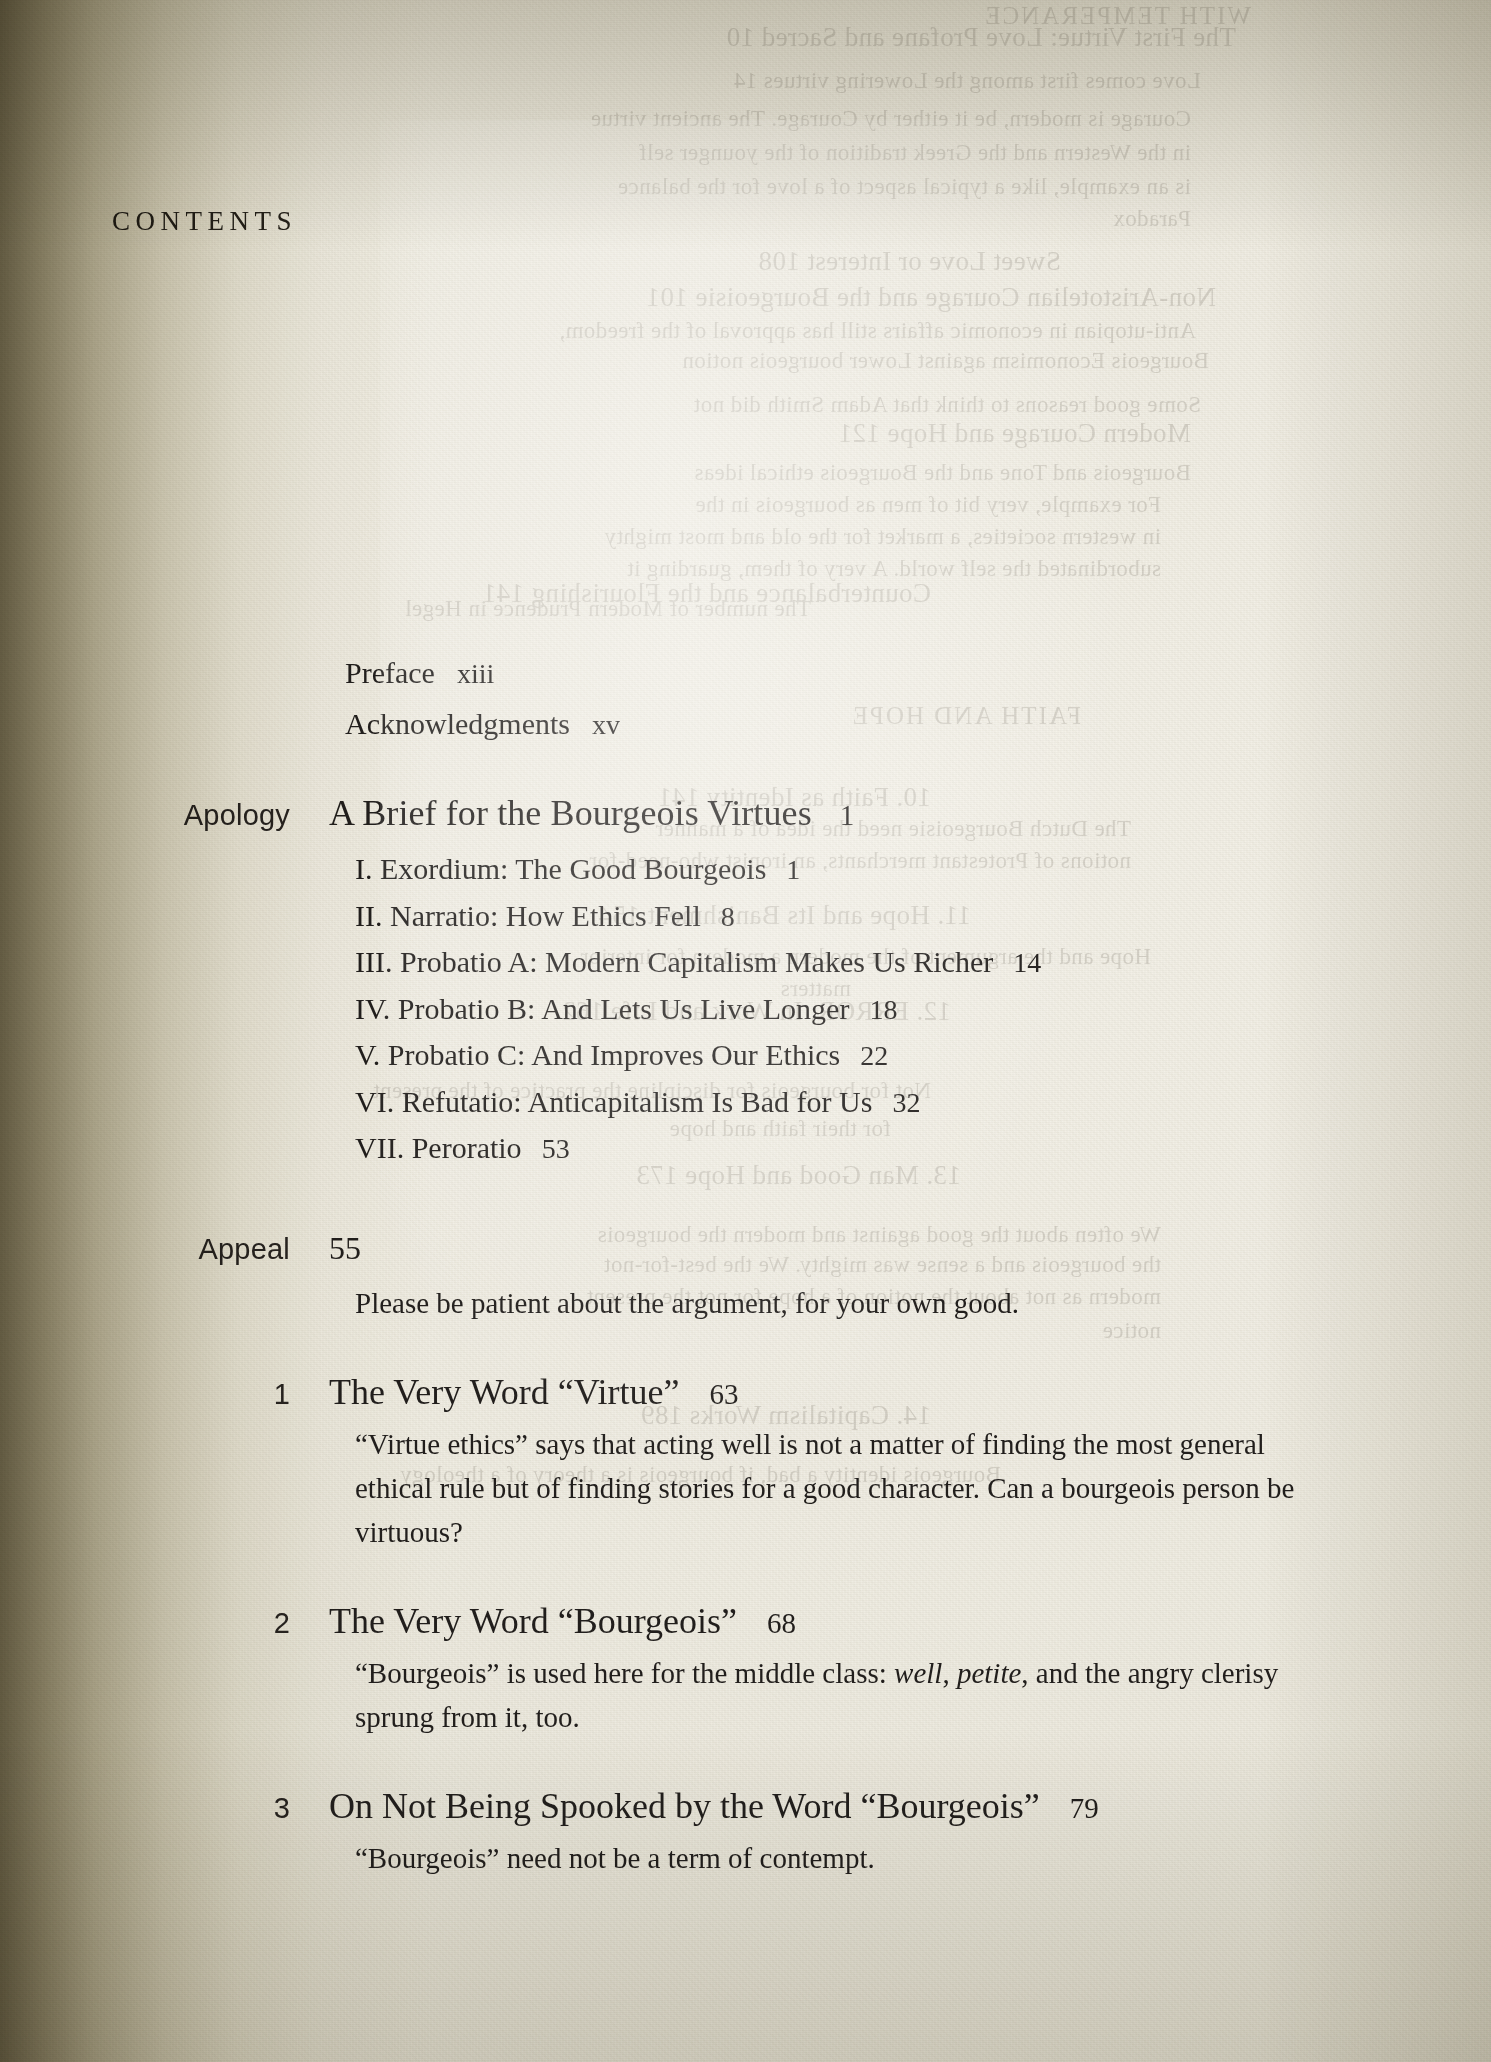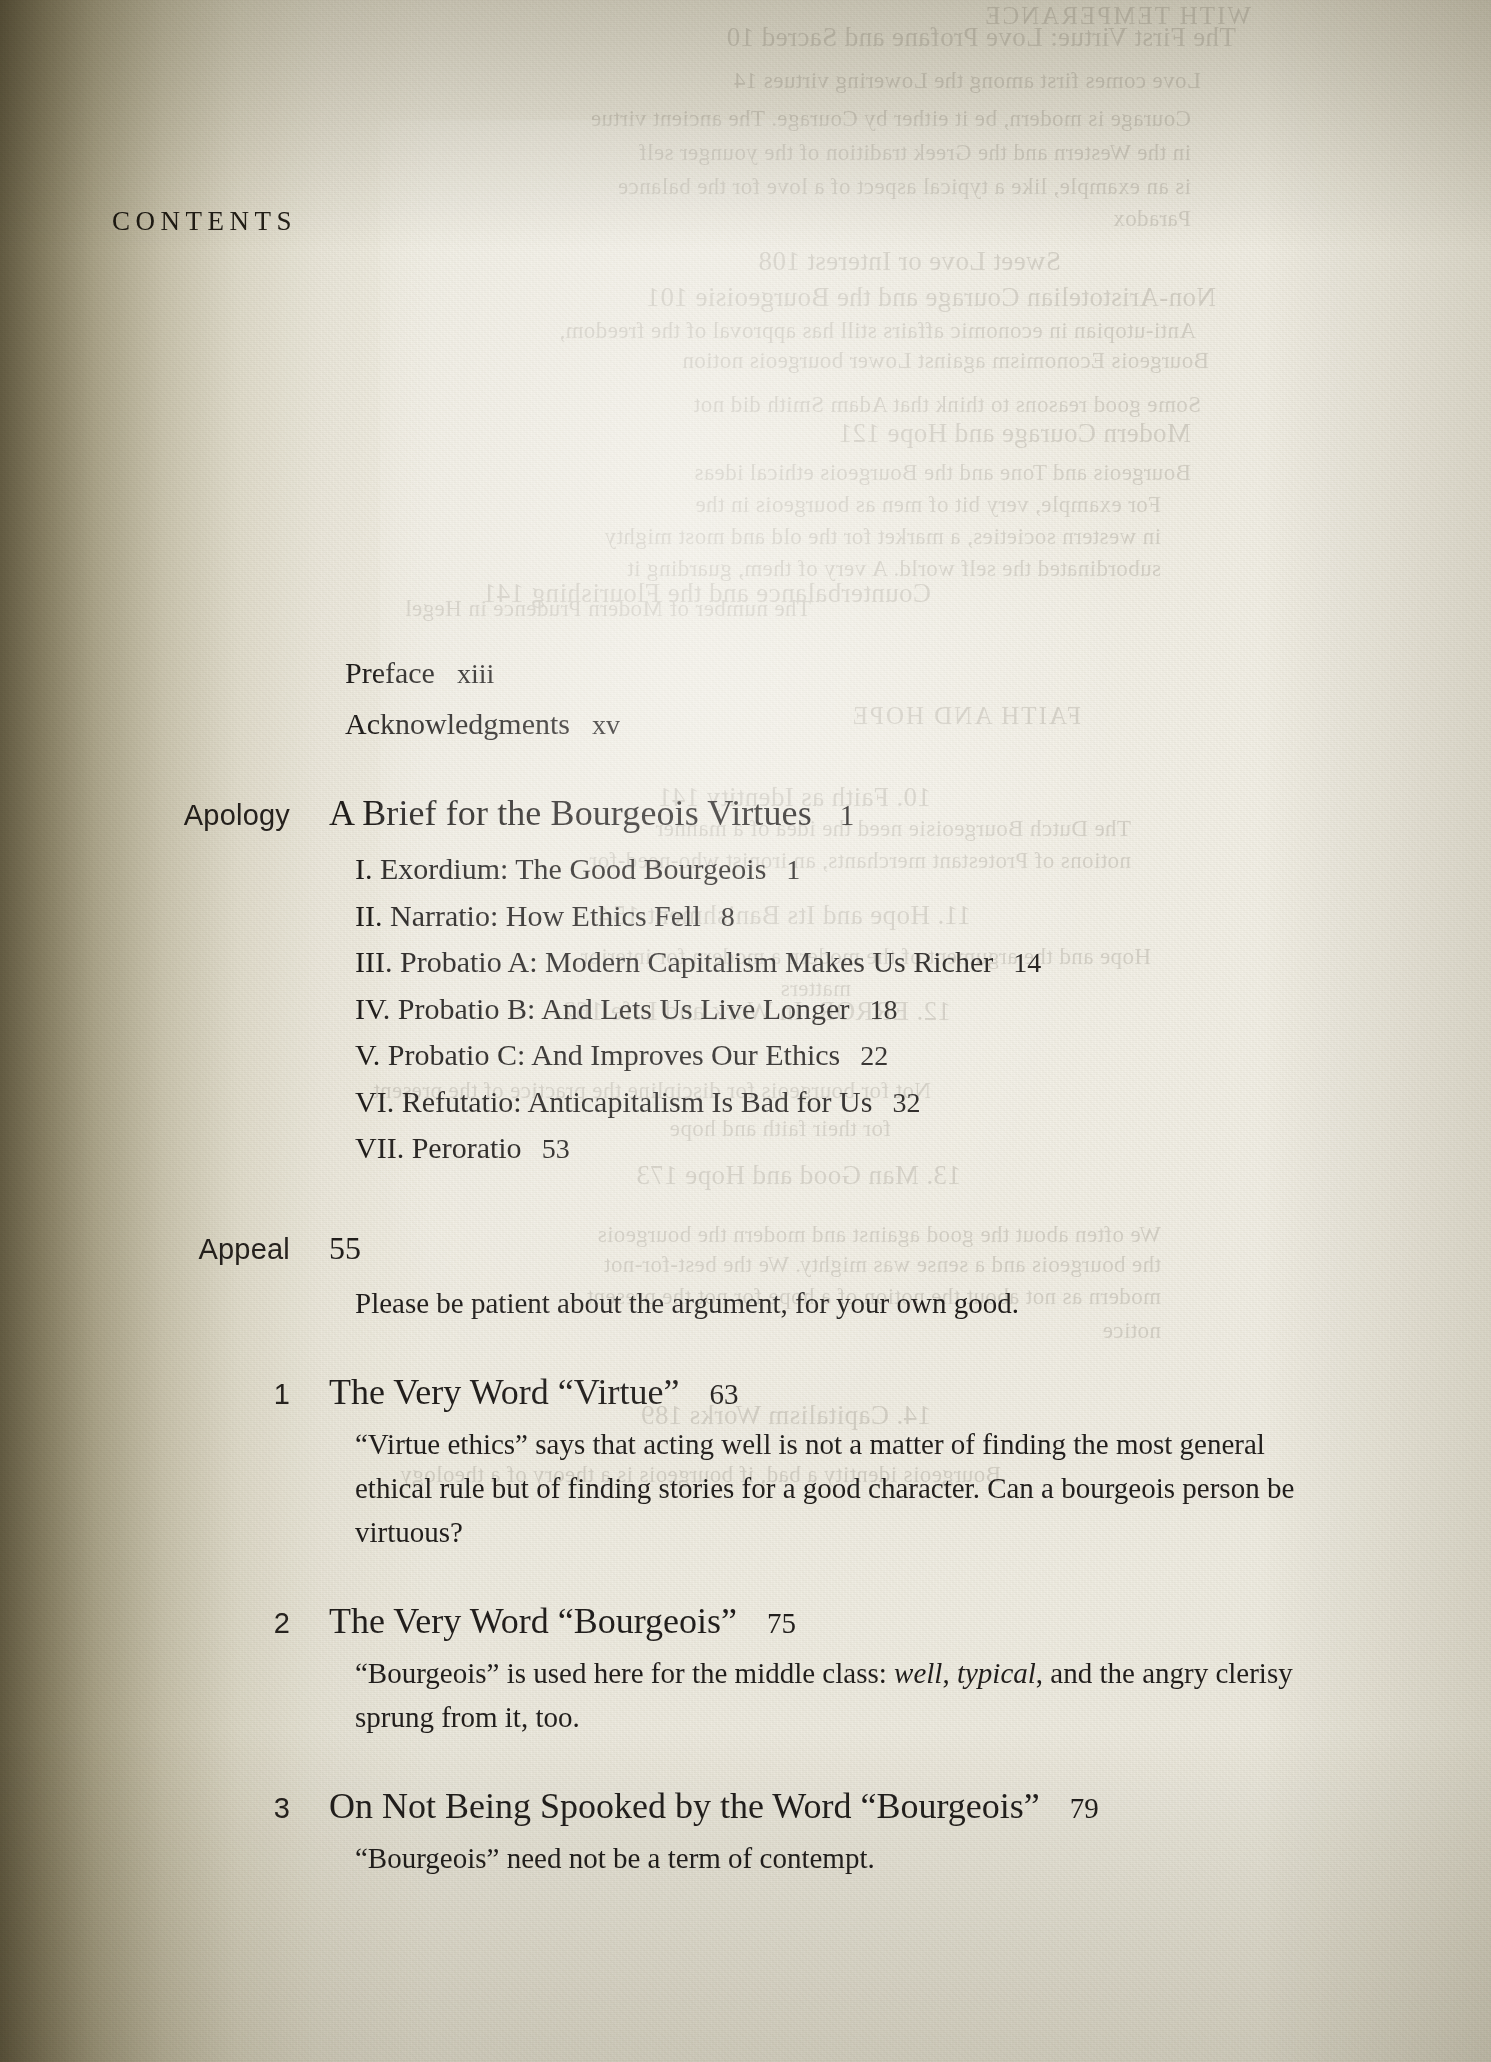--- a/index.html
+++ b/index.html
@@ -329,23 +329,23 @@
           <span class="chapter-title">The Very Word “Virtue”</span>
           <span class="chapter-page">63</span>
         </div>
         <div class="blurb">“Virtue ethics” says that acting well is not a matter of finding the most general ethical rule but of finding stories for a good character. Can a bourgeois person be virtuous?</div>
       </div>
 
       <div class="chapter-block">
         <div class="chapter-row">
           <span class="chapter-num">2</span>
           <span class="chapter-title">The Very Word “Bourgeois”</span>
-          <span class="chapter-page">75</span>
-        </div>
-        <div class="blurb"><span>“Bourgeois” is used here for the middle class: </span><em>well</em><span>, </span><em>typical</em><span>, and the angry clerisy sprung from it, too.</span></div>
+          <span class="chapter-page">68</span>
+        </div>
+        <div class="blurb"><span>“Bourgeois” is used here for the middle class: </span><em>well</em><span>, </span><em>petite</em><span>, and the angry clerisy sprung from it, too.</span></div>
       </div>
 
       <div class="chapter-block">
         <div class="chapter-row">
           <span class="chapter-num">3</span>
           <span class="chapter-title">On Not Being Spooked by the Word “Bourgeois”</span>
           <span class="chapter-page">79</span>
         </div>
         <div class="blurb">“Bourgeois” need not be a term of contempt.</div>
       </div>

